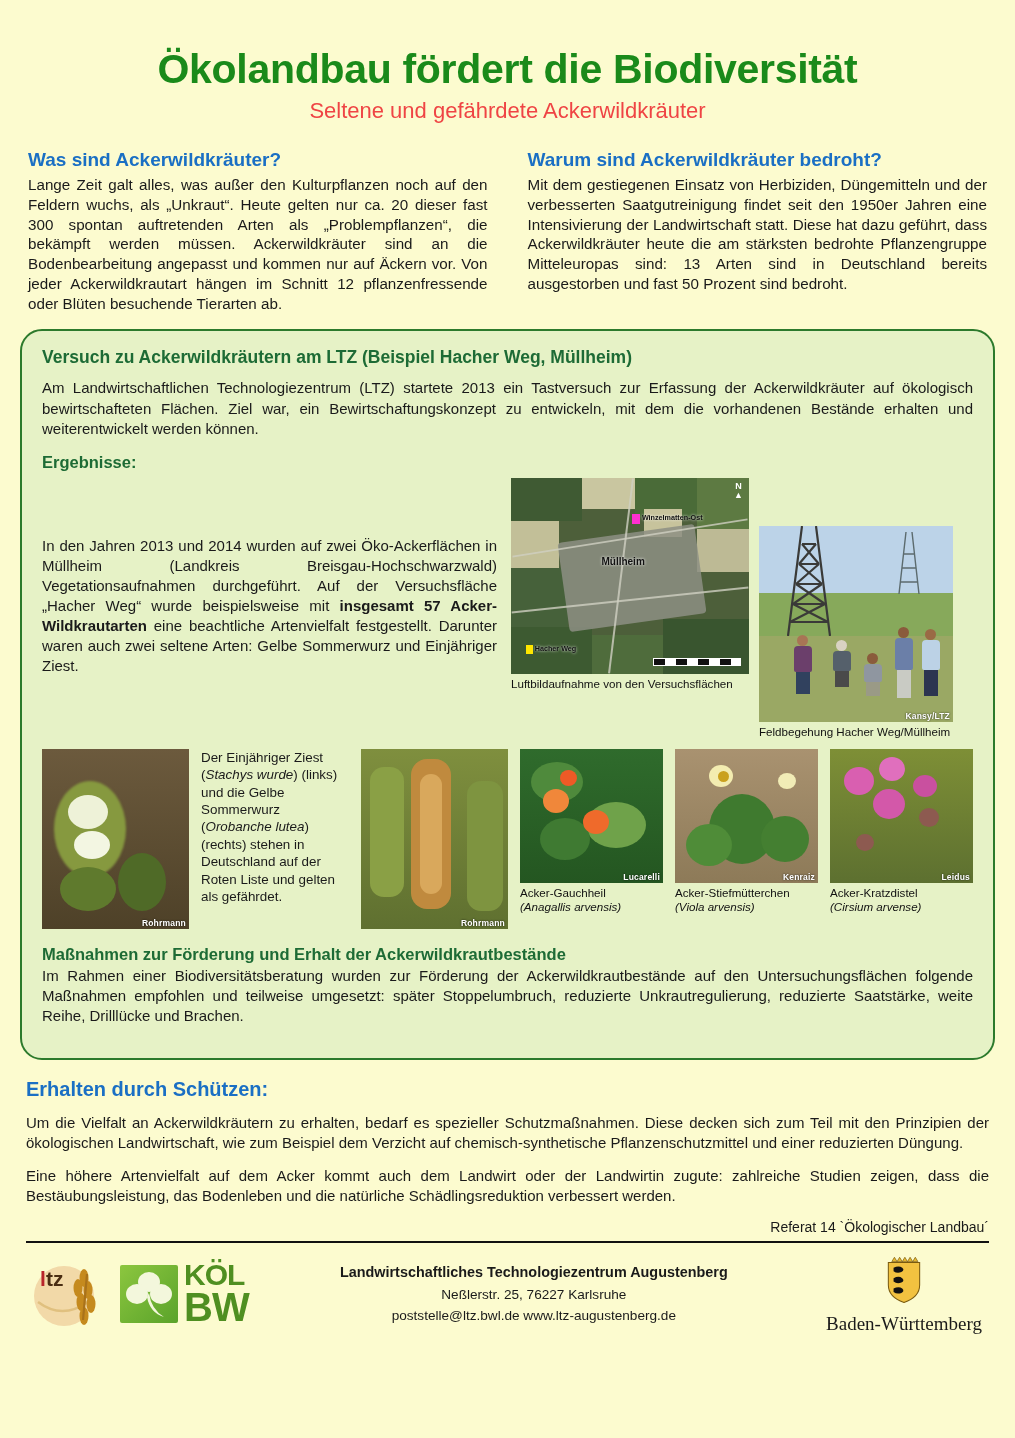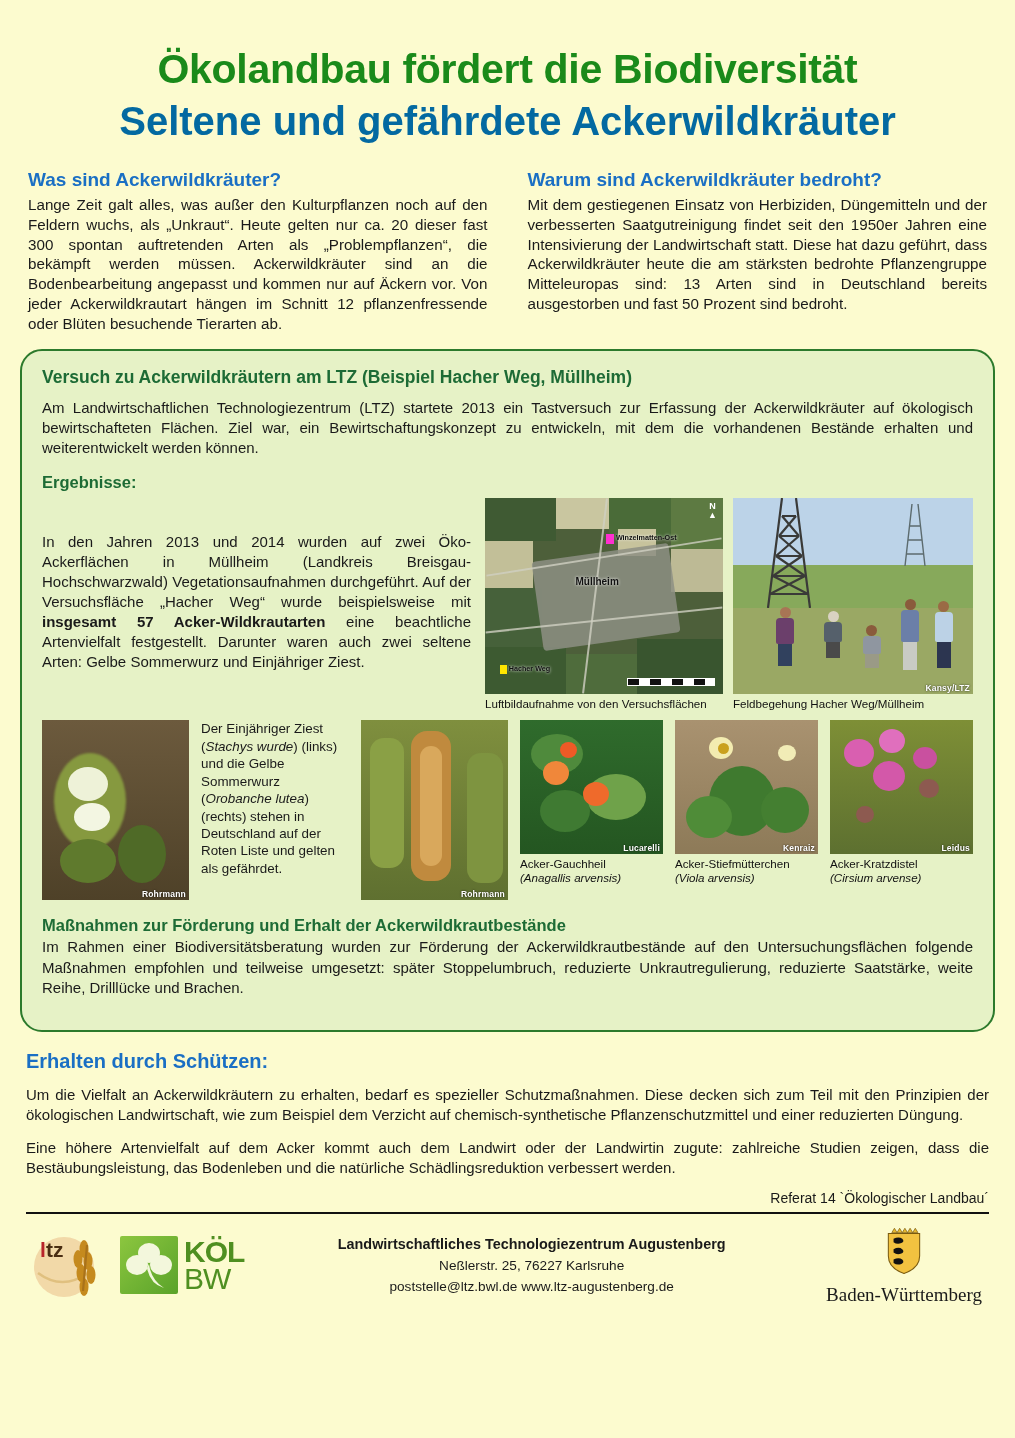--- a/index.html
+++ b/index.html
@@ -13,21 +13,21 @@
   }
   .page{position:relative;width:1015px;height:1438px;box-sizing:border-box;}
 
   
   .title-wrap{padding-top:48px;text-align:center;}
   h1.main-title{
     margin:0;font-size:41px;font-weight:bold;color:#1a8a1a;
     letter-spacing:-0.3px;line-height:1.05;
   }
   h2.sub-title{
-    margin:8px 0 0 0;font-size:40px;font-weight:bold;color:#0369a1;
+    margin:8px 0 0 0;font-size:22px;font-weight:normal;color:#ef4444;
     line-height:1.1;
   }
 
   
   .intro{
     display:flex;gap:40px;margin:26px 28px 0 28px;
   }
   .intro-col{flex:1;}
   .col-head{
     color:#1a6fc4;font-size:19px;font-weight:bold;margin:0 0 4px 0;
@@ -93,21 +93,21 @@
     position:absolute;left:10%;top:85%;color:#111;font-size:7.2px;font-weight:bold;
     text-shadow:0 0 3px #fff;white-space:nowrap;
   }
   .aerial .mk-pink{position:absolute;left:51%;top:18.5%;width:8px;height:10px;background:#ff2fd0;}
   .aerial .mk-yel{position:absolute;left:6.5%;top:85.5%;width:7px;height:9px;background:#ffe600;}
   .aerial .northarrow{position:absolute;right:6px;top:4px;color:#fff;font-size:9px;font-weight:bold;text-align:center;line-height:1;}
   .aerial .scalebar{position:absolute;right:8px;bottom:8px;width:86px;height:6px;background:
      repeating-linear-gradient(90deg,#111 0 11px,#fff 11px 22px);border:1px solid #fff;}
 
   
-  .fieldph{width:240px;height:196px;position:relative;background:linear-gradient(#bcd3e8 0 34%,#87a95b 34% 56%,#9aa864 56% 100%);}
+  .fieldph{width:194px;height:196px;position:relative;background:linear-gradient(#bcd3e8 0 34%,#87a95b 34% 56%,#9aa864 56% 100%);margin-top:48px;}
   .pylon{position:absolute;left:12%;top:0;width:54px;height:110px;}
   .pylon2{position:absolute;left:70%;top:6px;width:28px;height:62px;}
   .fieldph .person{position:absolute;bottom:14%;}
   .fieldph .head{width:11px;height:11px;border-radius:50%;margin:0 auto;}
   .fieldph .body{width:18px;border-radius:4px 4px 2px 2px;margin:0 auto;}
   .fieldph .legs{width:14px;margin:0 auto;background:#31415e;}
 
   
   .pl{width:143px;height:134px;position:relative;overflow:hidden;}
   .pl.big{width:149px;height:180px;}
@@ -126,21 +126,21 @@
   .referat{font-size:14px;text-align:right;margin:4px 26px 0 0;}
 
   
   .rule{height:2px;background:#111;margin:6px 26px 0 26px;}
   .footer{display:flex;align-items:center;margin:10px 26px 0 26px;gap:10px;}
   .logo-ltz{width:84px;height:72px;position:relative;}
   .logo-koel{display:flex;align-items:center;gap:6px;}
   .koel-sq{width:58px;height:58px;background:linear-gradient(135deg,#8cc63f,#5aa32a);position:relative;border-radius:2px;}
   .koel-txt{line-height:.92;}
   .koel-txt .k1{font-size:30px;font-weight:bold;color:#4f8f21;letter-spacing:-1px;}
-  .koel-txt .k2{font-size:30px;font-weight:normal;color:#4f8f21;letter-spacing:-1px;}
+  .koel-txt .k2{font-size:40px;font-weight:bold;color:#4f8f21;letter-spacing:-1px;}
   .addr{flex:1;text-align:center;line-height:1.55;}
   .addr .a1{font-size:14.4px;font-weight:bold;}
   .addr .a2{font-size:13.6px;}
   .addr .a3{font-size:13.6px;}
   .bw{width:170px;text-align:center;}
   .bw-name{font-family:"Liberation Serif",serif;font-size:19px;margin-top:4px;}
 </style>
 </head>
 <body>
 

